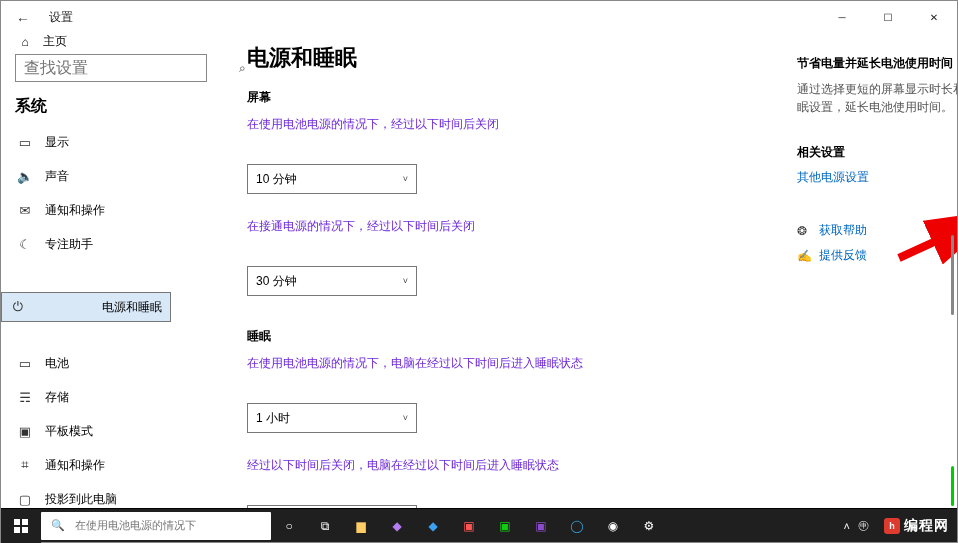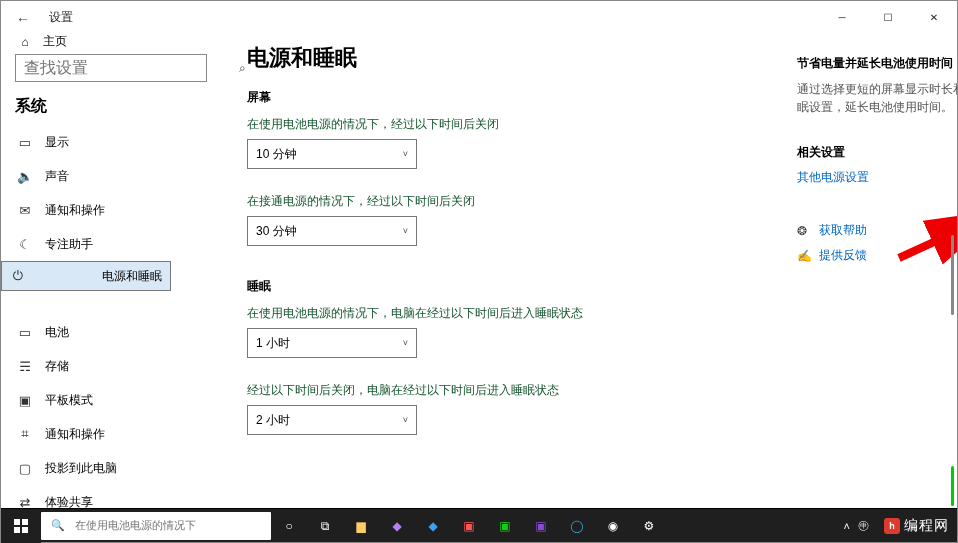--- a/index.html
+++ b/index.html
@@ -25,22 +25,22 @@
 .grp { font-size:16px; font-weight:600; padding:4px 14px 8px; }
 .ni { display:flex; align-items:center; height:34px; padding-left:16px; gap:12px; font-size:12px; cursor:pointer; }
 .ni .ico { width:16px; text-align:center; color:#333; font-size:13px; }
 .ni.sel { background:#d9e8f7; }
 
 
 .main { flex:1; padding:10px 0 0 26px; display:flex; position:relative; }
 .mc { width:430px; }
 .mc h1 { font-size:22px; font-weight:600; margin-bottom:16px; }
 .mc h2 { font-size:12px; font-weight:600; margin-bottom:10px; }
-.lbl { font-size:12px; color:#14532d; margin-bottom:6px; }
-.sel { width:170px; height:30px; border:1px solid #777; display:flex; align-items:center; padding:0 8px; font-size:12px; margin-bottom:24px; justify-content:space-between; }
+.lbl { font-size:12px; color:#6d28d9; margin-bottom:6px; }
+.sel { width:170px; height:30px; border:1px solid #777; display:flex; align-items:center; padding:0 8px; font-size:12px; margin-bottom:24px; justify-content:space-between;margin-top:31px; }
 .sel .chev { font-size:9px; color:#444; }
 .gap { height:8px; }
 
 
 .side { margin-left:120px; width:190px; padding-top:12px; font-size:12px; }
 .side .sh { font-weight:600; margin-bottom:8px; }
 .side .sp { color:#555; line-height:1.5; margin-bottom:28px; }
 .side .lnk { color:#0067c0; cursor:pointer; display:flex; align-items:center; gap:8px; margin-bottom:8px; }
 .side .lnk .ico { color:#333; width:14px; }
 
@@ -58,21 +58,21 @@
 .tb .start { width:40px; height:34px; display:flex; align-items:center; justify-content:center; background:#1f1f1f; }
 .tb .sbox { flex:0 0 230px; height:28px; margin:0 0 0 0; background:#fff; display:flex; align-items:center; border-radius:1px; }
 .tb .sbox .mag { width:34px; text-align:center; color:#333; }
 .tb .sbox span { color:#777; font-size:11px; }
 .tb .tbi { width:36px; height:34px; display:flex; align-items:center; justify-content:center; }
 .tb .tbgap { flex:1; }
 .tray { display:flex; align-items:center; gap:2px; padding-right:4px; }
 .tray .ti { padding:0 3px; font-size:11px; }
 .brand { display:flex; align-items:center; gap:4px; padding:0 8px; }
 .brand .logo { width:16px; height:16px; background:#de3a2e; border-radius:3px; display:flex; align-items:center; justify-content:center; font-size:9px; font-weight:700; }
-.brand .tx { font-size:14px; font-weight:400; letter-spacing:1px; }
+.brand .tx { font-size:14px; font-weight:700; letter-spacing:1px; }
 .tb svg, .winbtns svg, .ico svg { display:block; }
 </style>
 </head>
 <body>
 
 <div class="window">
   <div class="titlebar">
     <div class="back">←</div>
     <div class="ttl">设置</div>
     <div class="winbtns">

